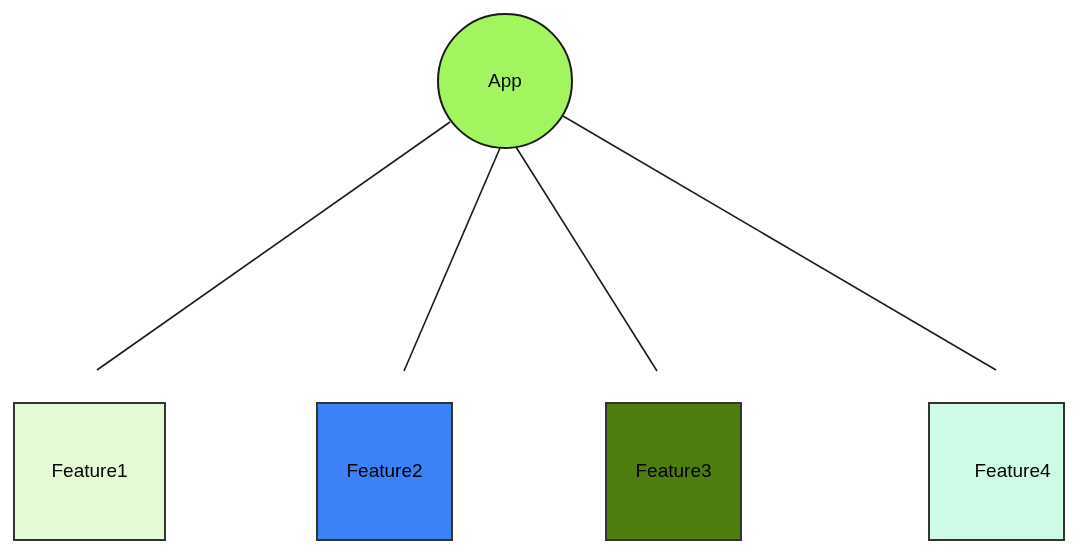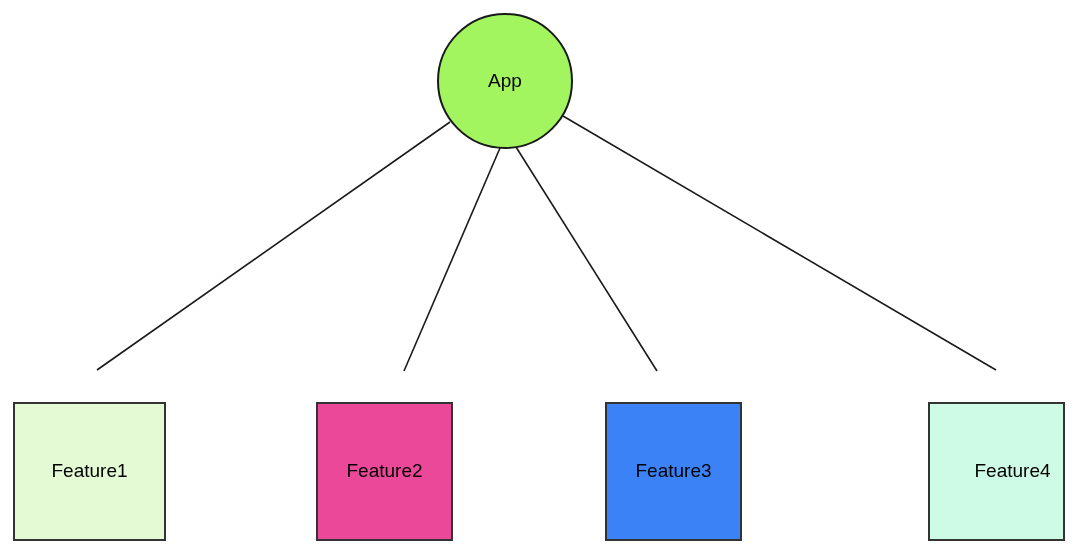--- a/index.html
+++ b/index.html
@@ -62,25 +62,25 @@
   </svg>
 
   <div class="node node--circle node--app" style="background-color: rgb(162, 245, 94);">
     <span>App</span>
   </div>
 
   <div class="node node--feature1" style="background-color: rgb(227, 250, 213);">
     <span>Feature1</span>
   </div>
 
-  <div class="node node--feature2" style="background-color: #ec4899;">
+  <div class="node node--feature2" style="background-color: #3b82f6;">
     <span>Feature2</span>
   </div>
 
-  <div class="node node--feature3" style="background-color: #3b82f6;">
+  <div class="node node--feature3" style="background-color: #4d7c0f;">
     <span>Feature3</span>
   </div>
 
   <div class="node node--feature4" style="background-color: rgb(205, 251, 229); padding-left: 32px;">
     <span>Feature4</span>
   </div>
 
 </div>
 
 </body></html>

